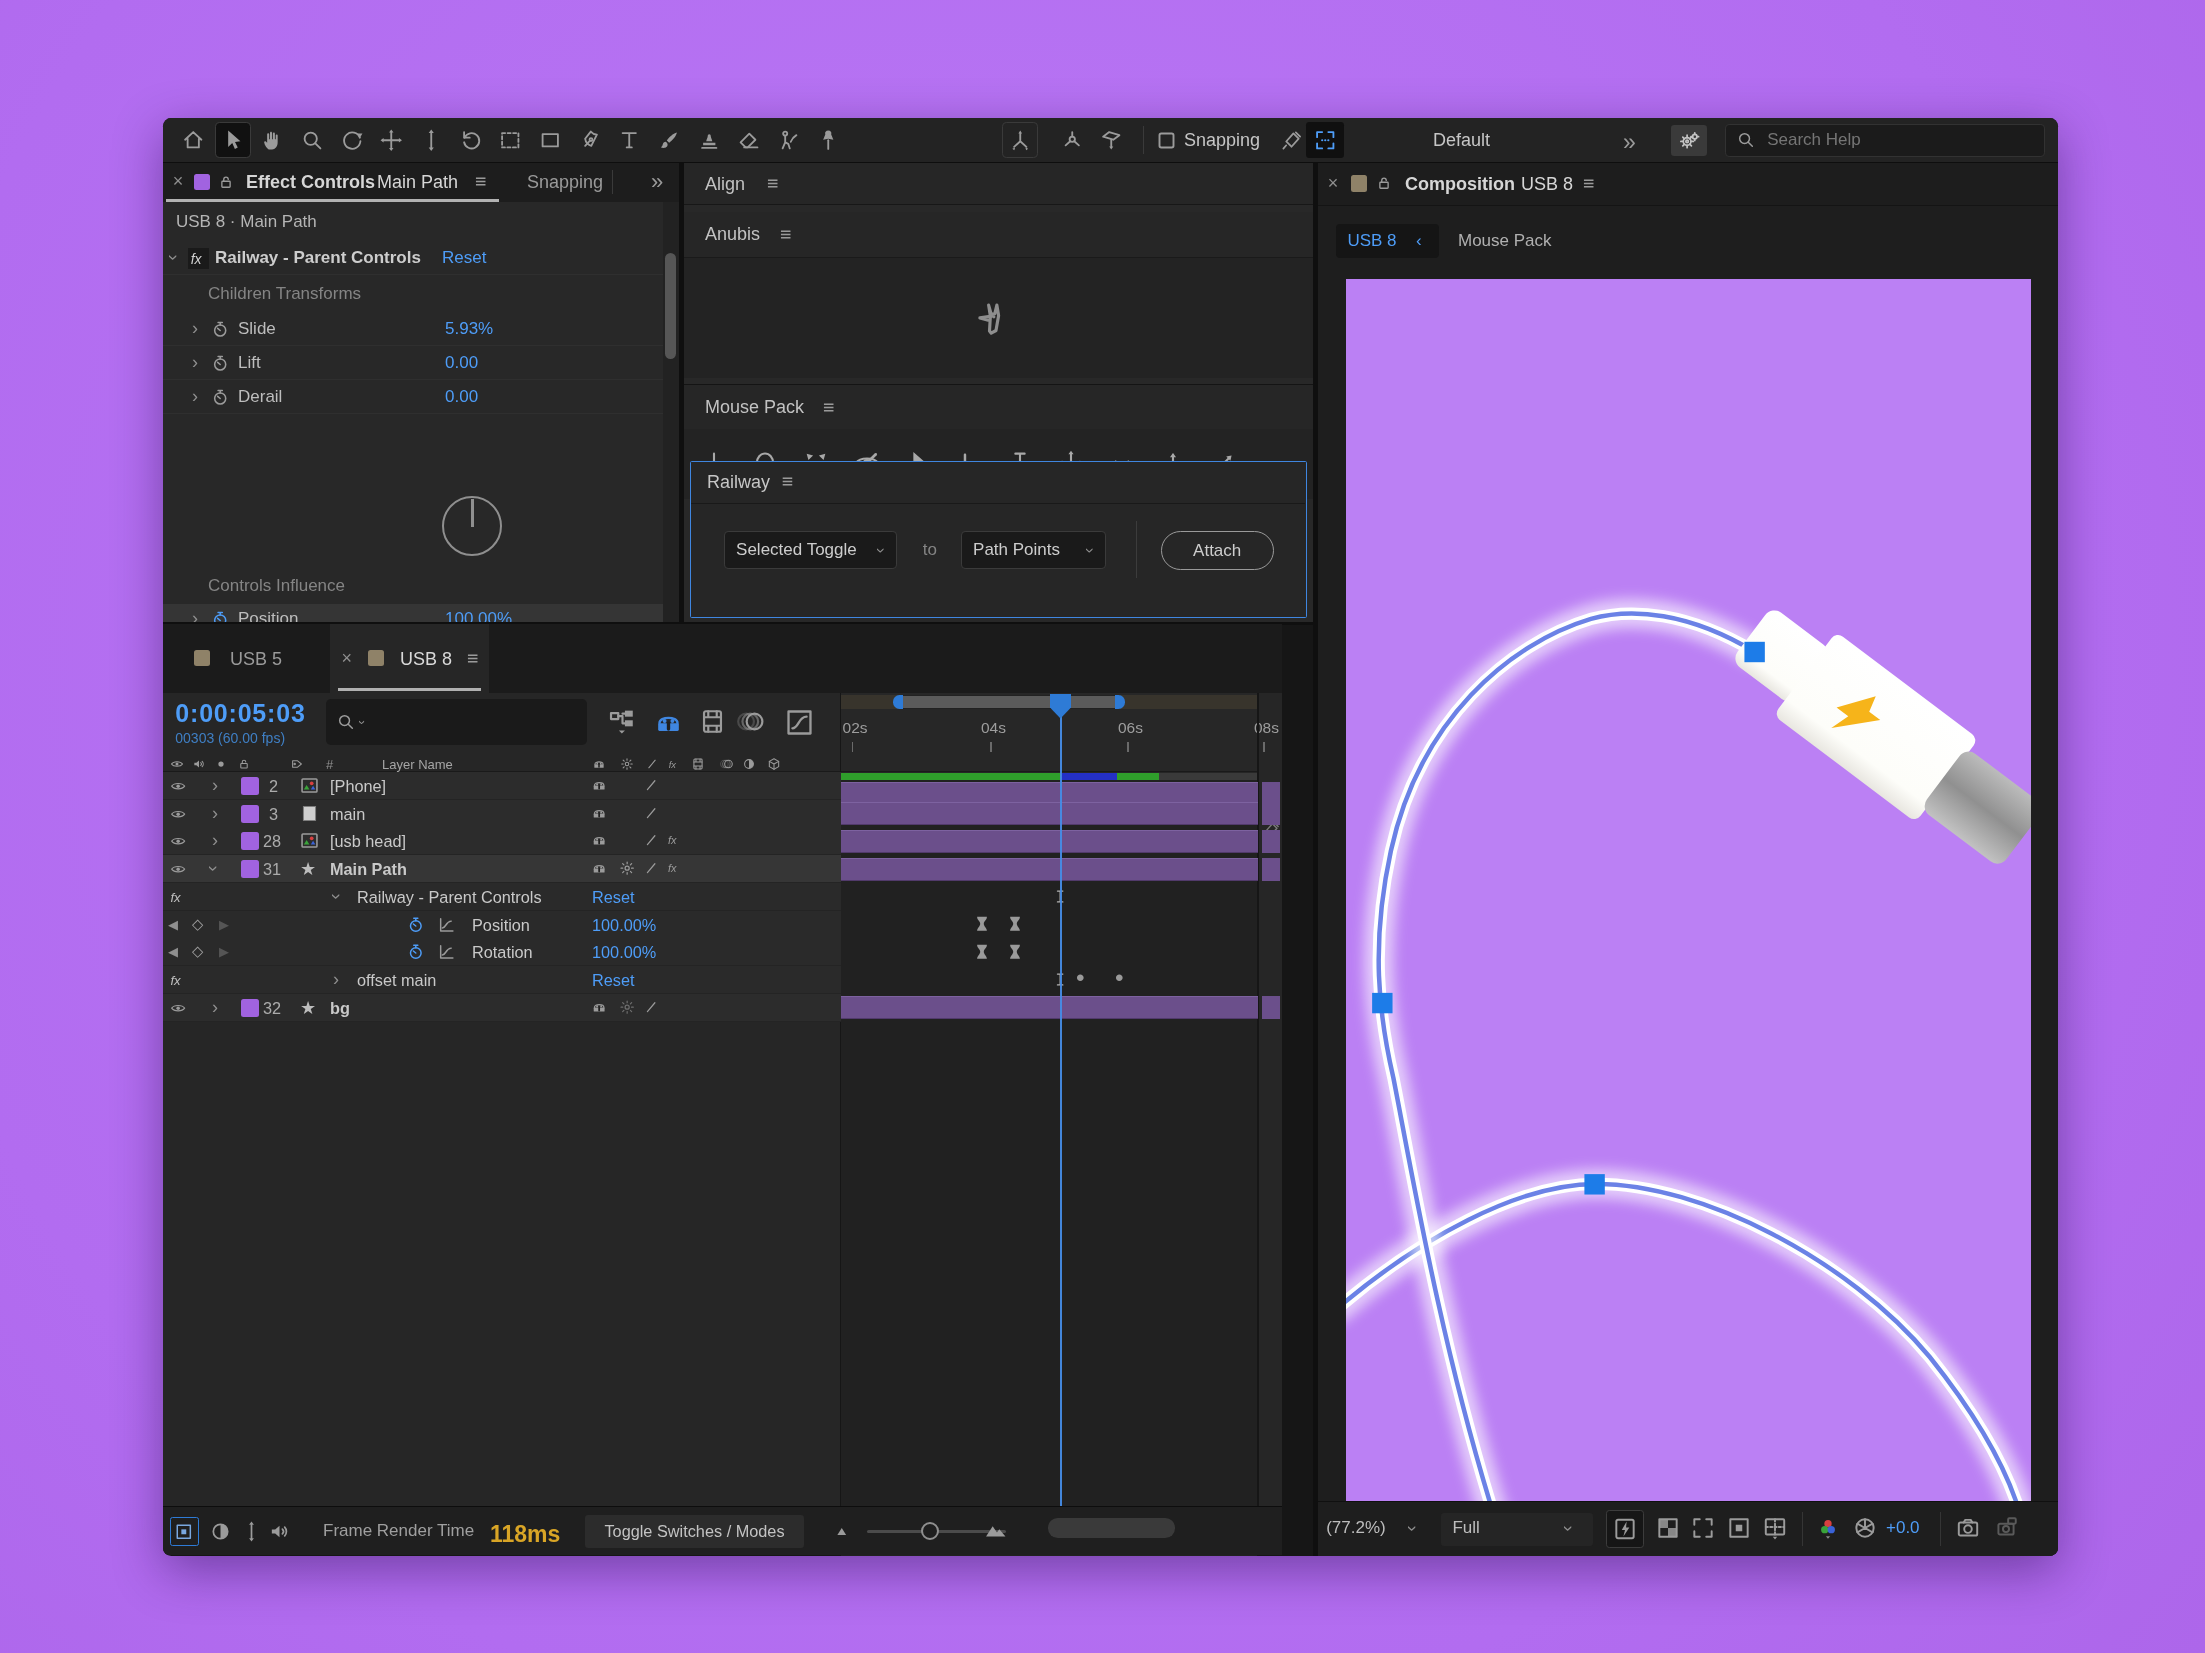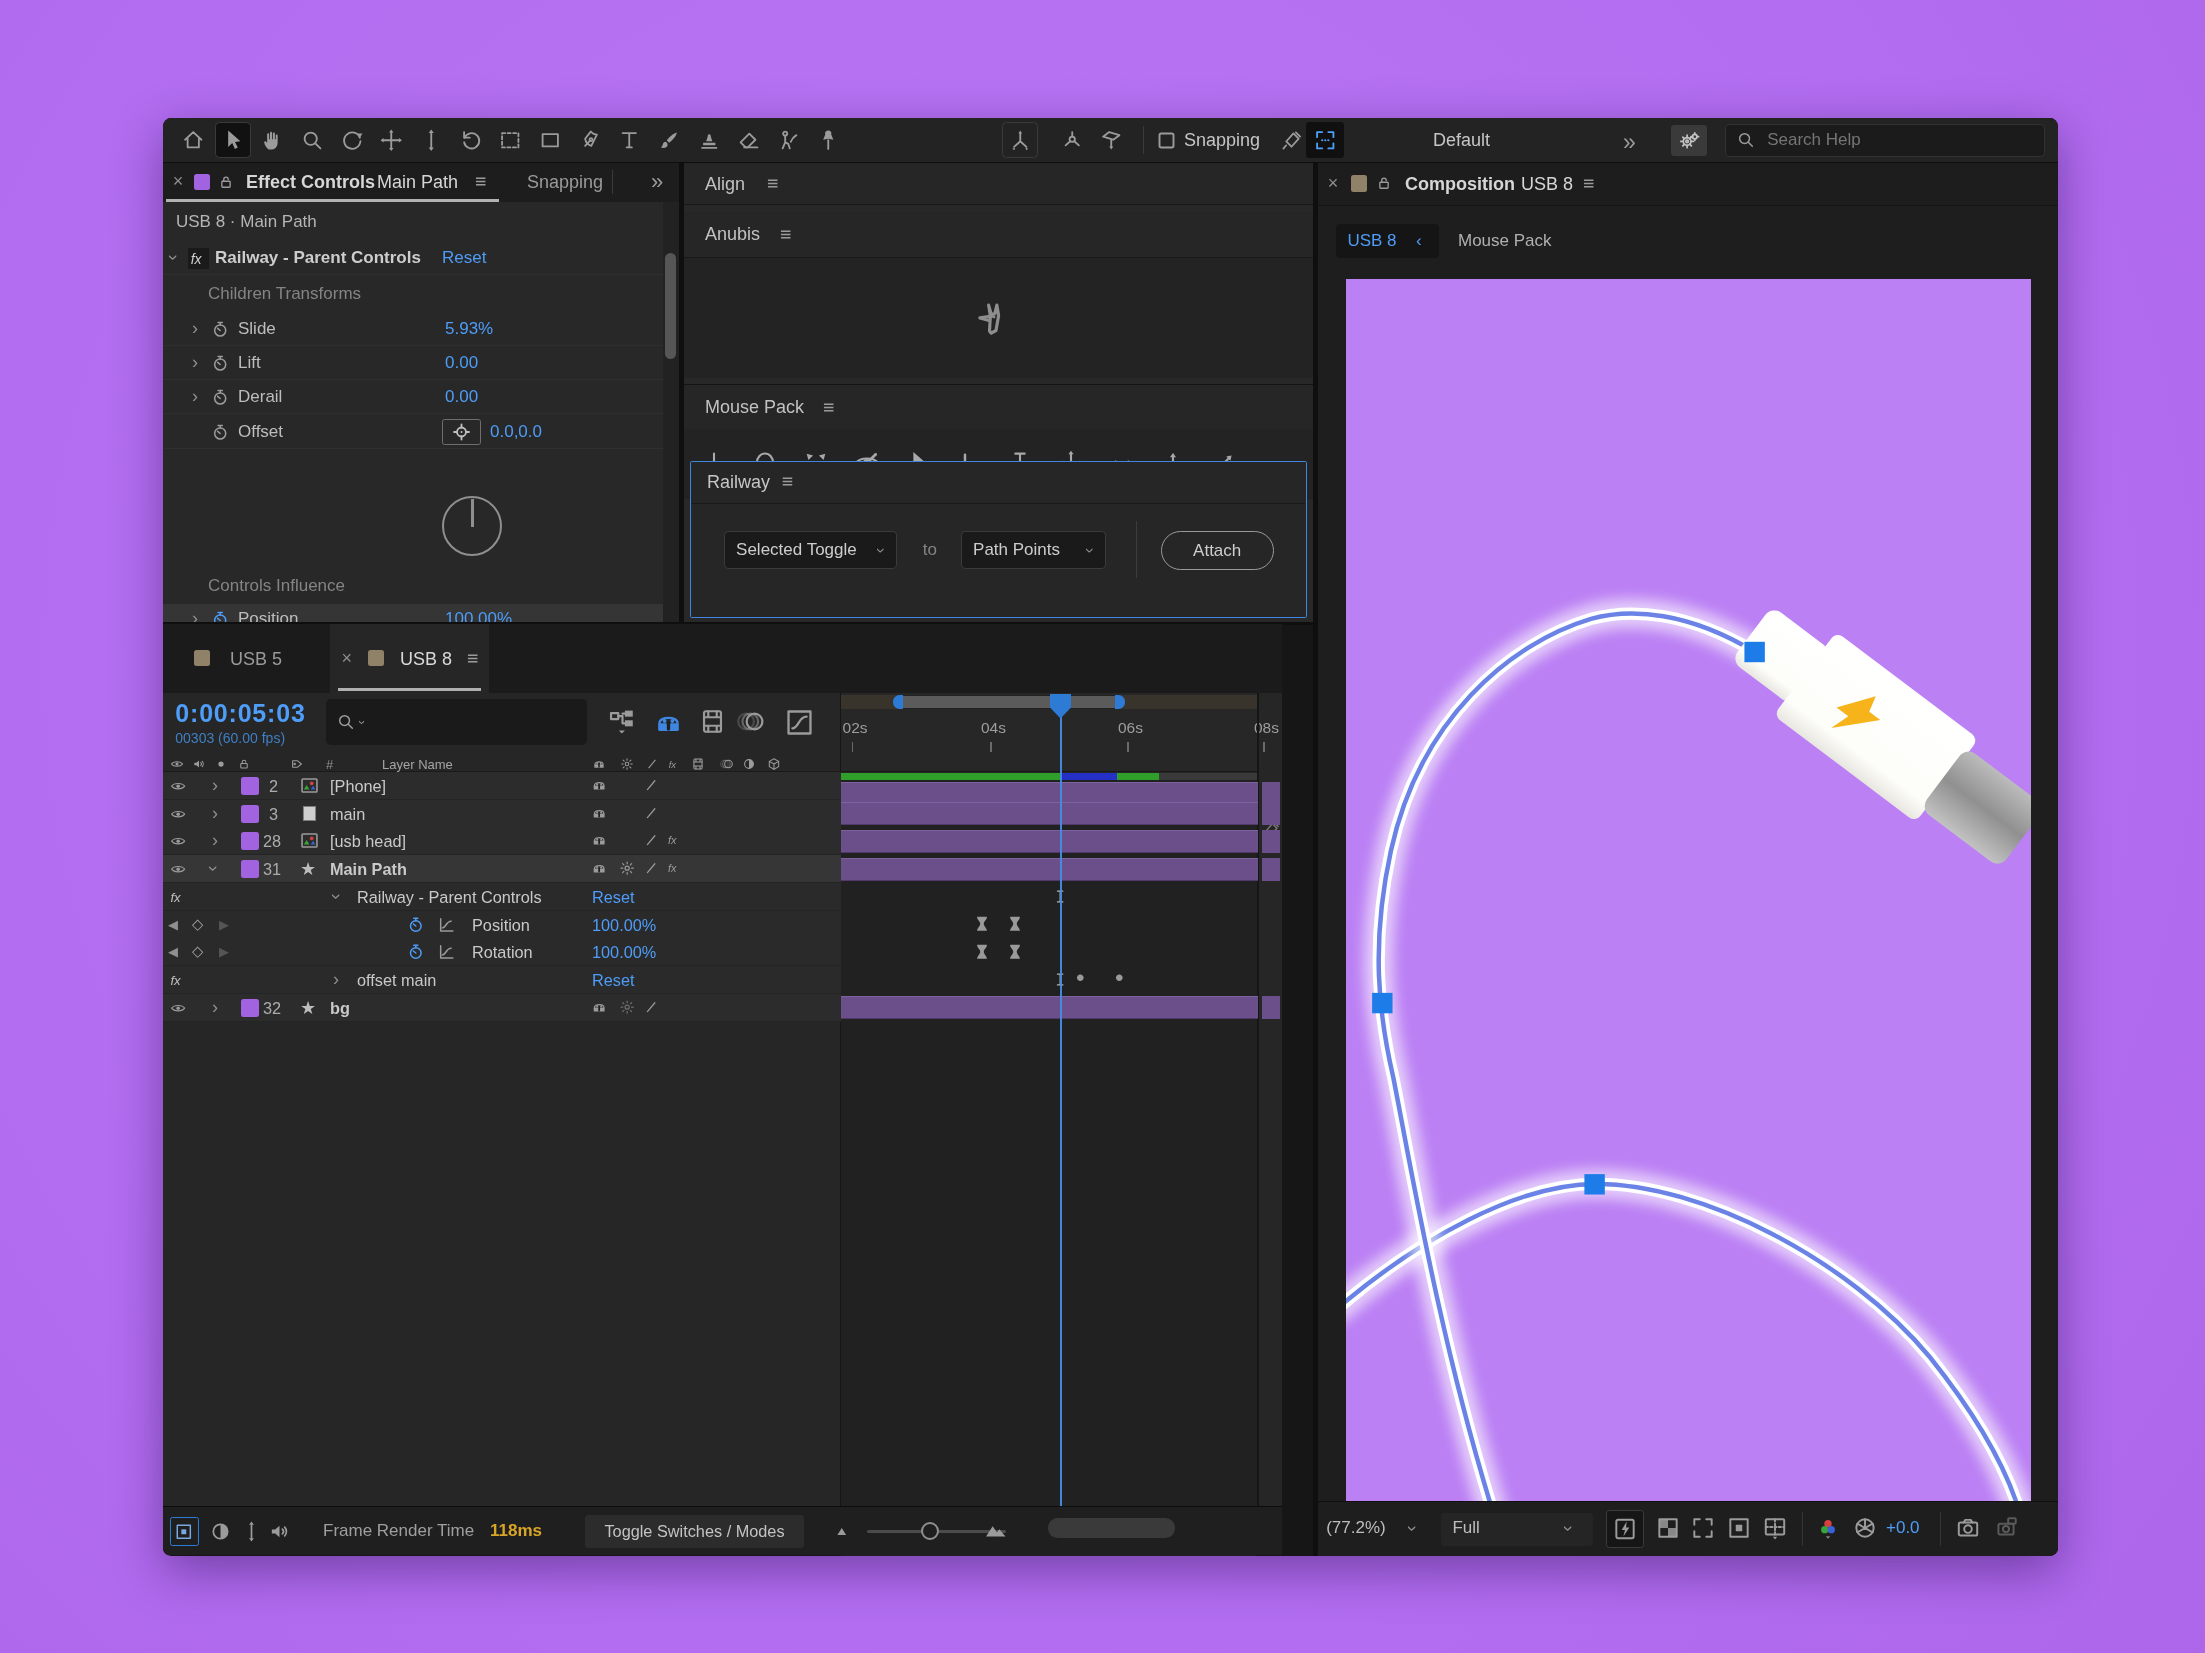--- a/index.html
+++ b/index.html
@@ -303,37 +303,20 @@
       <span class="a chev" style="left:29px;top:5.7px;">›</span>
       <span class="ic a" style="left:47px;top:6.5px;width:20.4px;height:20.4px;">
             <svg viewBox="0 0 24 24" fill="none" stroke="currentColor" stroke-width="1.8" stroke-linecap="round" stroke-linejoin="round">
               <circle cx="12" cy="13.5" r="6.5"></circle>
               <path d="M12 7V4M9.5 4h5M12 13.5 9 11"></path>
             </svg>
           </span>
       <span class="a lbl" style="left:75px;top:6.5px;">Derail</span>
       <span class="a val" style="left:282px;top:6.5px;">0.00</span>
     </div>
-    <div class="a rowline" style="left:0;top:252px;width:500px;height:34px;">
-      <span class="ic a" style="left:47px;top:6.5px;width:20.4px;height:20.4px;">
-            <svg viewBox="0 0 24 24" fill="none" stroke="currentColor" stroke-width="1.8" stroke-linecap="round" stroke-linejoin="round">
-              <circle cx="12" cy="13.5" r="6.5"></circle>
-              <path d="M12 7V4M9.5 4h5M12 13.5 9 11"></path>
-            </svg>
-          </span>
-      <span class="a lbl" style="left:75px;top:6.5px;">Offset</span>
-      <span class="ic a" style="left:279px;top:4.1px;width:39px;height:26px;border:0.8px solid #6f6f6f;border-radius:2.5px;color:#c0c0c0;">
-            <svg viewBox="0 0 24 24" fill="none" stroke="currentColor" stroke-width="1.8" stroke-linecap="round" stroke-linejoin="round">
-              <circle cx="12" cy="12" r="4.5"></circle>
-              <path d="M12 4.5v3M12 16.5v3M4.5 12h3M16.5 12h3"></path>
-              <circle cx="12" cy="12" r="1" fill="currentColor" stroke="none"></circle>
-            </svg>
-          </span>
-      <span class="a val" style="left:327px;top:6.5px;">0.0,0.0</span>
-    </div>
     <div class="a" style="left:279px;top:333px;width:60px;height:60px;border:2.5px solid #8f8f8f;border-radius:50%;"></div>
     <div class="a" style="left:308px;top:336px;width:2.5px;height:28px;background:#8f8f8f;"></div>
     <div class="a sec" style="left:45px;top:413px;">Controls Influence</div>
     <div class="a rowline" style="left:0;top:441px;width:500px;height:31px;background:#353535;">
       <span class="a chev" style="left:29px;top:4.1px;">›</span>
       <span class="ic a blue" style="left:47px;top:4.9px;width:20.4px;height:20.4px;">
             <svg viewBox="0 0 24 24" fill="none" stroke="currentColor" stroke-width="1.8" stroke-linecap="round" stroke-linejoin="round">
               <circle cx="12" cy="13.5" r="6.5"></circle>
               <path d="M12 7V4M9.5 4h5M12 13.5 9 11"></path>
             </svg>
@@ -1102,21 +1085,21 @@
               <path fill="currentColor" stroke="none" d="M12 1.5l2.5 3.5h-5zM12 22.5l2.5-3.5h-5z"></path>
             </svg>
           </span>
       <span class="ic a" style="left:105px;top:13px;width:23px;height:23px;">
             <svg viewBox="0 0 24 24" fill="none" stroke="currentColor" stroke-width="1.8" stroke-linecap="round" stroke-linejoin="round">
               <path fill="currentColor" stroke="none" d="M4 10h3.5L12 6v12l-4.5-4H4z"></path>
               <path d="M15 9.5c1.4 1.4 1.4 3.6 0 5M17.4 7.5c2.4 2.4 2.4 6.6 0 9"></path>
             </svg>
           </span>
       <span class="a" style="left:160px;top:14px;font-size:17px;color:#9f9f9f;">Frame Render Time</span>
-      <span class="a" style="left:327px;top:14px;font-size:17px;color:#d9a526;font-weight:bold;">118ms</span>
+      <span class="a" style="left:327px;top:14px;font-size:23px;color:#d9a526;font-weight:bold;">118ms</span>
       <div class="a" style="left:422px;top:8.2px;width:219px;height:33px;background:#2c2c2c;border-radius:3.3px;display:flex;align-items:center;justify-content:center;">
         <span style="font-size:16.3px;color:#c3c3c3;">Toggle Switches / Modes</span>
       </div>
       <span class="ic a" style="left:670px;top:13px;width:21px;height:21px;">
             <svg viewBox="0 0 24 24">
               <path fill="currentColor" d="M5 17l5-8 5 8z"></path>
             </svg>
           </span>
       <div class="a" style="left:704px;top:23px;width:139px;height:3.3px;background:#4b4b4b;border-radius:1.6px;"></div>
       <div class="a" style="left:758px;top:14.7px;width:18px;height:18px;border:2.5px solid #8f8f8f;border-radius:50%;background:#1f1f1f;"></div>

